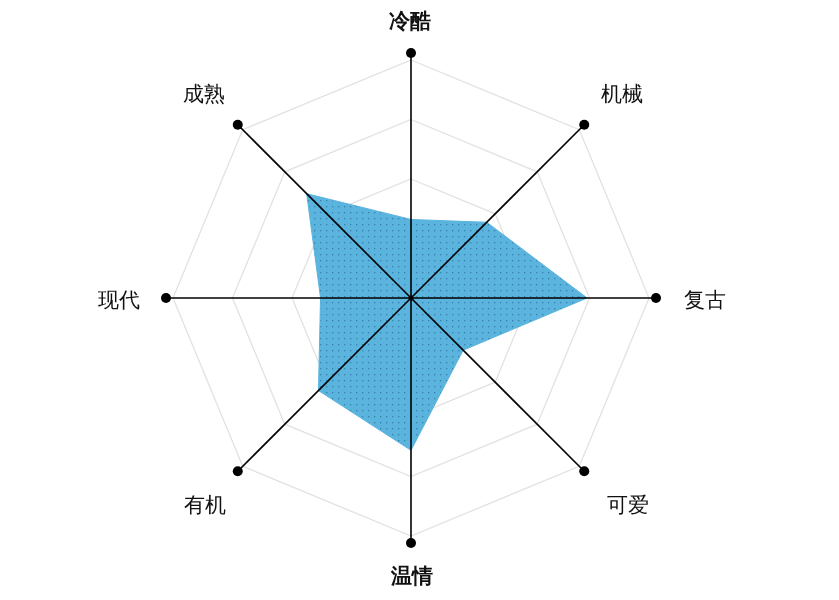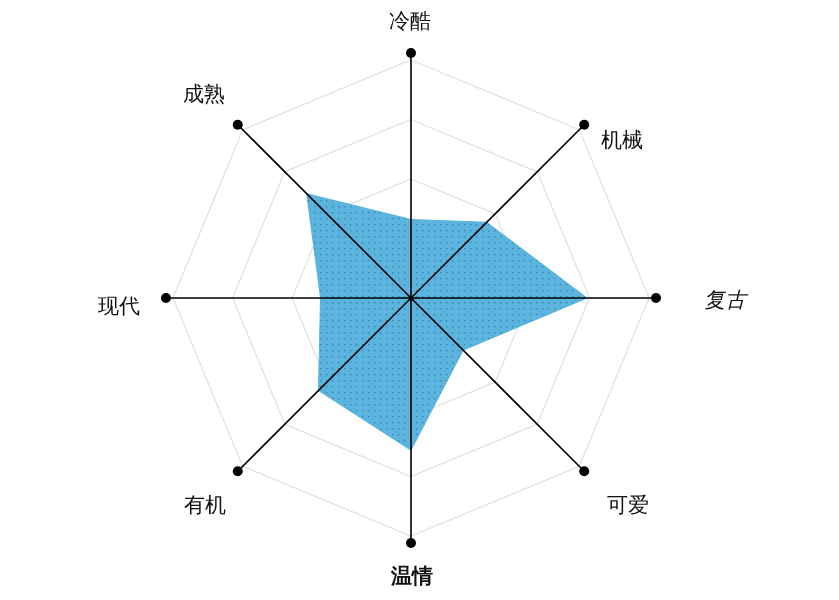--- a/index.html
+++ b/index.html
@@ -41,21 +41,21 @@
       <circle cx="237.75883860929588" cy="471.2411613907042" r="5" fill="#000000"></circle>
       <line x1="411" y1="298" x2="166" y2="298.00000000000006" stroke="#000000" stroke-width="1.6"></line>
       <circle cx="166" cy="298.00000000000006" r="5" fill="#000000"></circle>
       <line x1="411" y1="298" x2="237.75883860929582" y2="124.75883860929588" stroke="#000000" stroke-width="1.6"></line>
       <circle cx="237.75883860929582" cy="124.75883860929588" r="5" fill="#000000"></circle>
       <circle cx="411" cy="298" r="2.5" fill="#000000"></circle>
     </g>
 </svg>
 
 <div id="labels">
-  <div class="axis-label" style="left: 389px; top: 11px;">冷酷</div>
-  <div class="axis-label" style="left: 601px; top: 84px; margin-top: 46px;">机械</div>
-  <div class="axis-label" style="left: 704px; top: 290px; font-style: italic;">复古</div>
+  <div class="axis-label" style="left: 389px; top: 11px; font-weight: bold;">冷酷</div>
+  <div class="axis-label" style="left: 601px; top: 84px;">机械</div>
+  <div class="axis-label" style="left: 684px; top: 290px;">复古</div>
   <div class="axis-label" style="left: 607px; top: 495px; text-align: right;">可爱</div>
   <div class="axis-label" style="left: 391px; top: 566px; font-weight: bold;">温情</div>
   <div class="axis-label" style="left: 184px; top: 495px;">有机</div>
-  <div class="axis-label" style="left: 98px; top: 296px;">现代</div>
+  <div class="axis-label" style="left: 98px; top: 290px;">现代</div>
   <div class="axis-label" style="left: 183px; top: 84px;">成熟</div>
 </div>
 
 </body></html>

